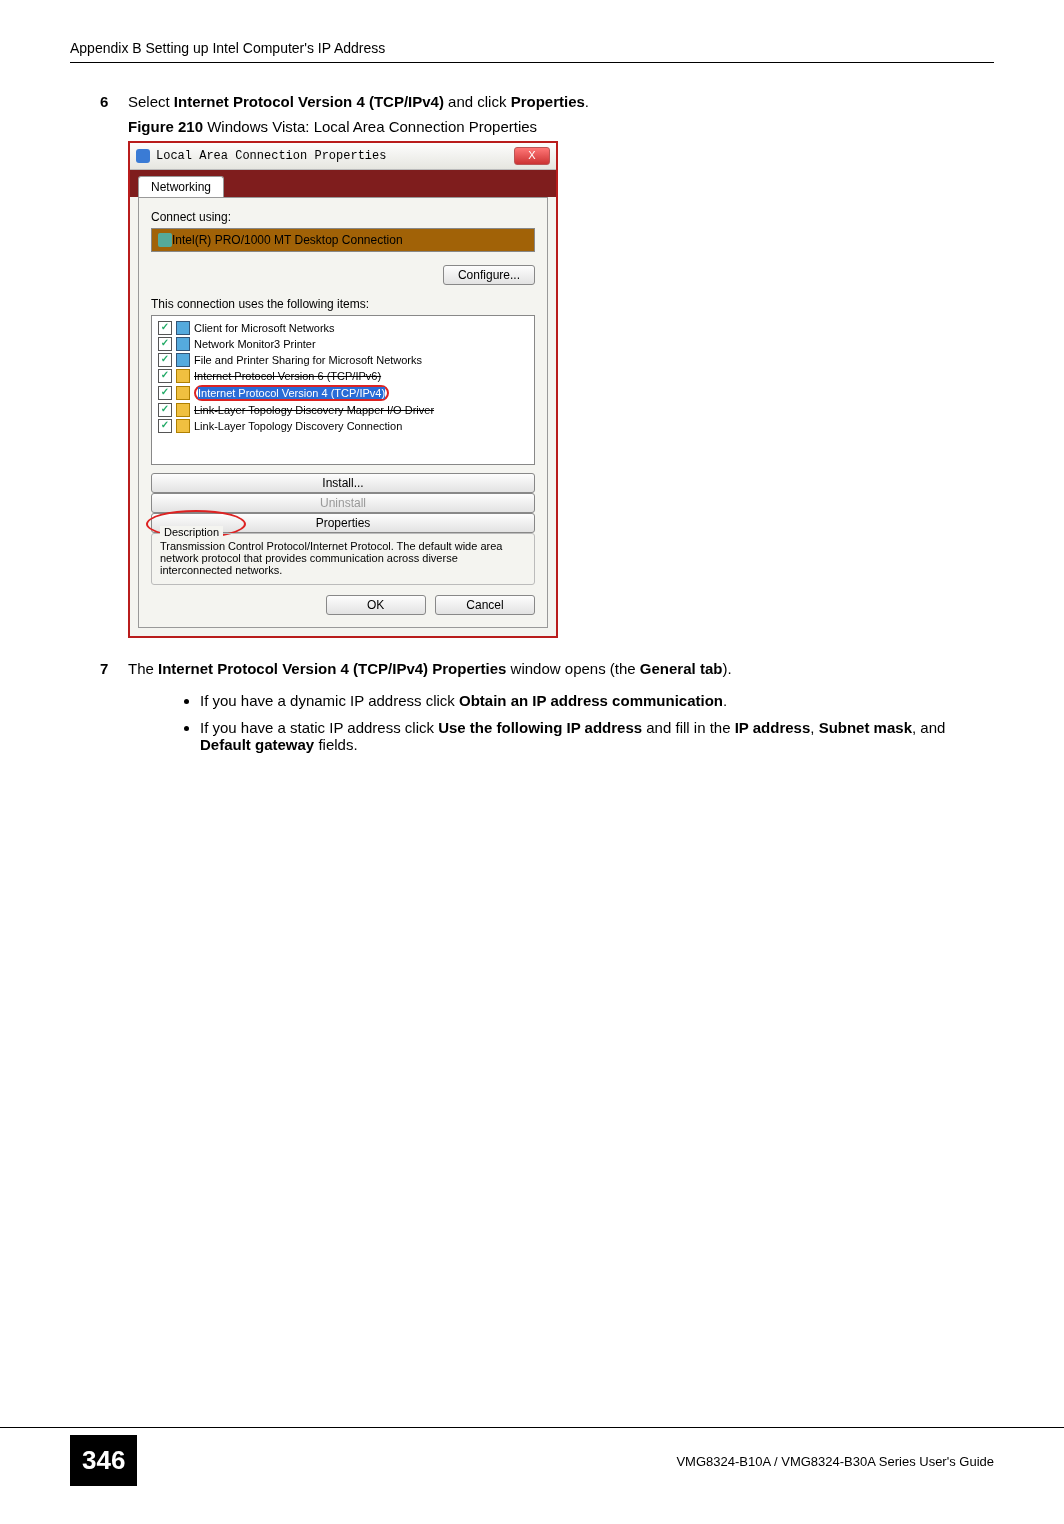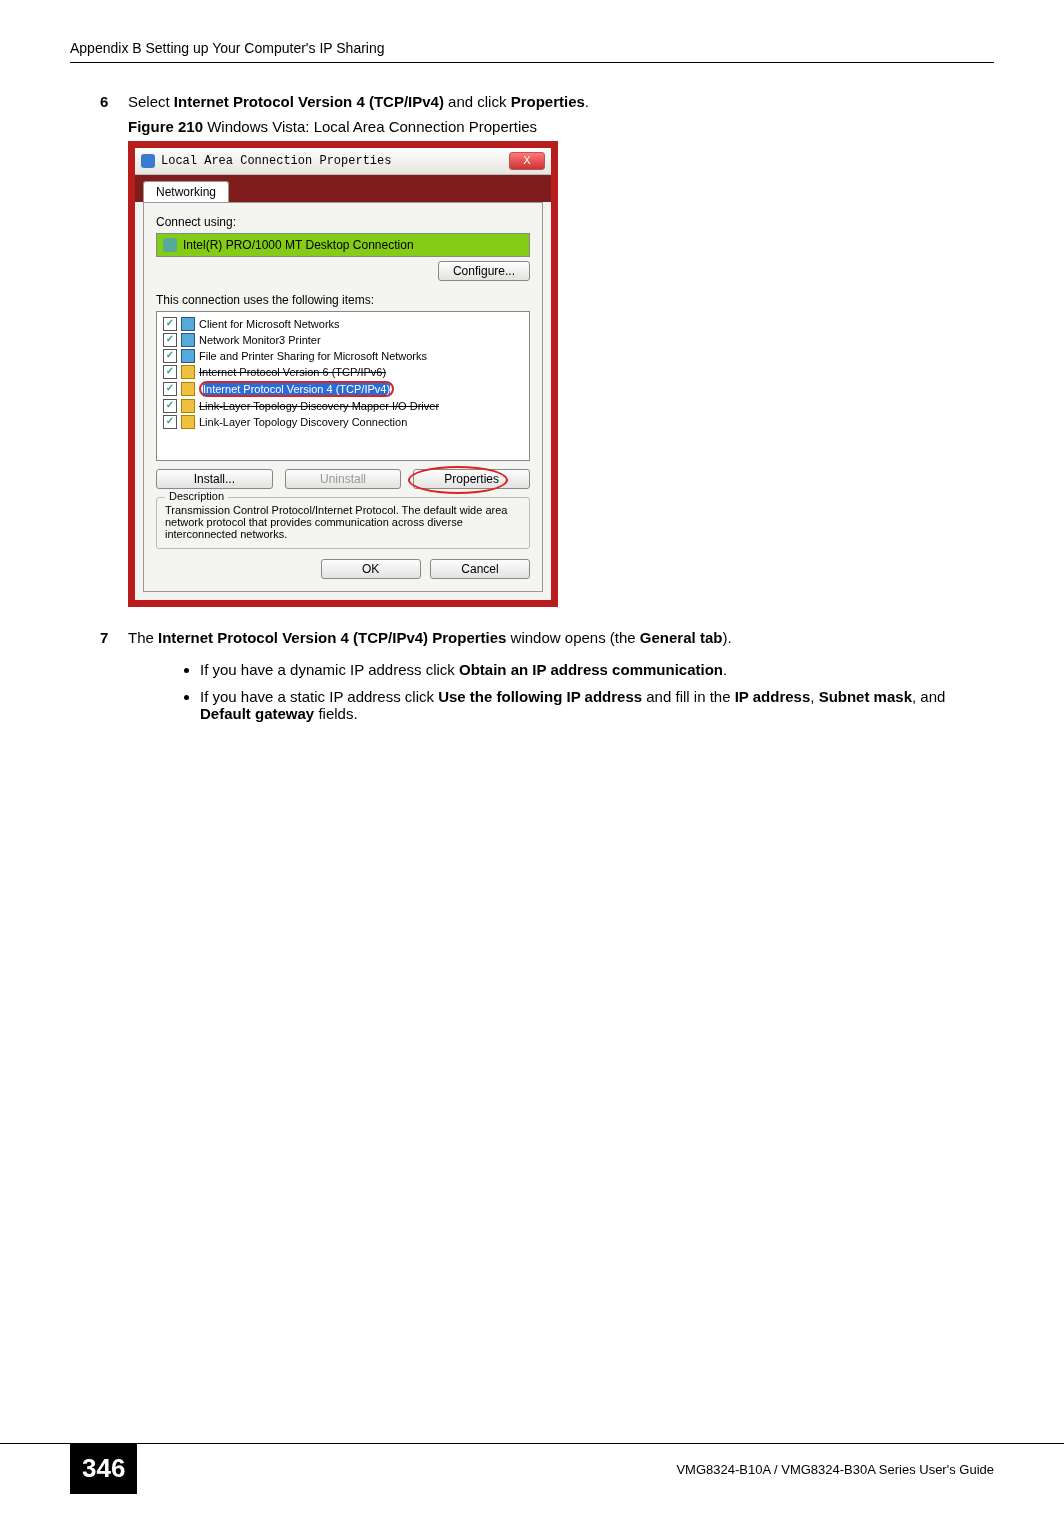--- a/index.html
+++ b/index.html
@@ -39,21 +39,21 @@
   }
   .b { font-weight: bold; }
   .figure-caption {
     font-size: 15px;
     margin-left: 58px;
     margin-bottom: 6px;
   }
   .figure-img {
     margin-left: 58px;
     width: 430px;
-    border: 7px solid #b91c1c;
+    border: 2px solid #b91c1c;
     background: #f4f4f0;
     font-family: "Courier New", monospace;
     font-size: 12px;
     box-sizing: border-box;
   }
   .titlebar {
     display: flex;
     align-items: center;
     padding: 4px 6px;
     background: linear-gradient(#fdfdfd, #e6e6e0);
@@ -95,26 +95,25 @@
     margin: 0 8px 8px 8px;
     border: 1px solid #999;
     background: #f4f4f0;
     padding: 12px;
     font-family: "Tahoma", sans-serif;
     font-size: 12px;
   }
   .field-label { margin-bottom: 4px; }
   .adapter-box {
     border: 1px solid #888;
-    background: #84cc16;
+    background: #a16207;
     padding: 4px 6px;
     display: flex;
     align-items: center;
-    gap: 6px;
-    margin-bottom: 4px;
+    margin-bottom: 13px;
   }
   .adapter-box .nic {
     width: 14px; height: 14px; background: #5a9; border-radius: 2px;
   }
   .btn {
     display: inline-block;
     border: 1px solid #888;
     border-radius: 3px;
     background: linear-gradient(#fdfdfd,#e2e2e2);
     padding: 2px 14px;
@@ -165,22 +164,22 @@
     color: #fff;
   }
   .red-oval {
     border: 2px solid #d22;
     border-radius: 12px;
     padding: 0 2px;
   }
   .strike { text-decoration: line-through; }
   .btn-row {
     display: flex;
-    gap: 12px;
-    margin-bottom: 8px;
+    gap: 0;
+    flex-direction: column;
   }
   .btn-row .btn { flex: 1; text-align: center; }
   .disabled { color: #999; }
   .desc-group {
     border: 1px solid #bbb;
     border-radius: 3px;
     padding: 6px 16px 8px 8px;
     font-size: 11px;
     margin-bottom: 10px;
     position: relative;
@@ -210,21 +209,21 @@
   }
   .bullets {
     margin-left: 90px;
     font-size: 15px;
   }
   .bullets li { margin-bottom: 10px; }
   .footer {
     position: absolute;
     left: 0; right: 0;
     bottom: 30px;
-    padding: 0 70px;
+    padding: 8px 70px;
     border-top: 1px solid #000;
     display: flex;
     align-items: center;
     font-size: 13px;
   }
   .page-num-box {
     background: #000;
     color: #fff;
     font-weight: bold;
     font-size: 26px;
@@ -234,21 +233,21 @@
   }
   .guide-title {
     font-size: 13px;
   }
   .clearfix::after { content:""; display:block; clear:both; }
 </style>
 </head>
 <body>
 
 <div class="page">
-  <div class="header">Appendix B Setting up Your Computer's IP Sharing</div>
+  <div class="header">Appendix B Setting up Intel Computer's IP Address</div>
 
   <div class="step">
     <div class="step-num">6</div>
     <div class="step-text">
       <span>Select </span>
       <span class="b">Internet Protocol Version 4 (TCP/IPv4)</span>
       <span> and click </span>
       <span class="b">Properties</span><span>.</span>
     </div>
   </div>

